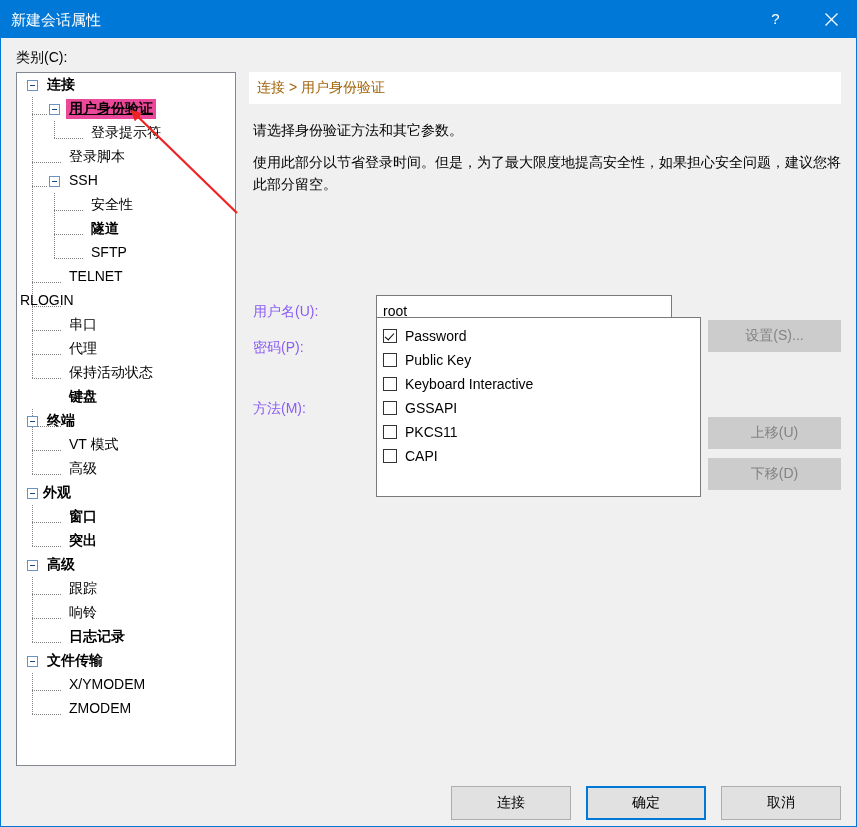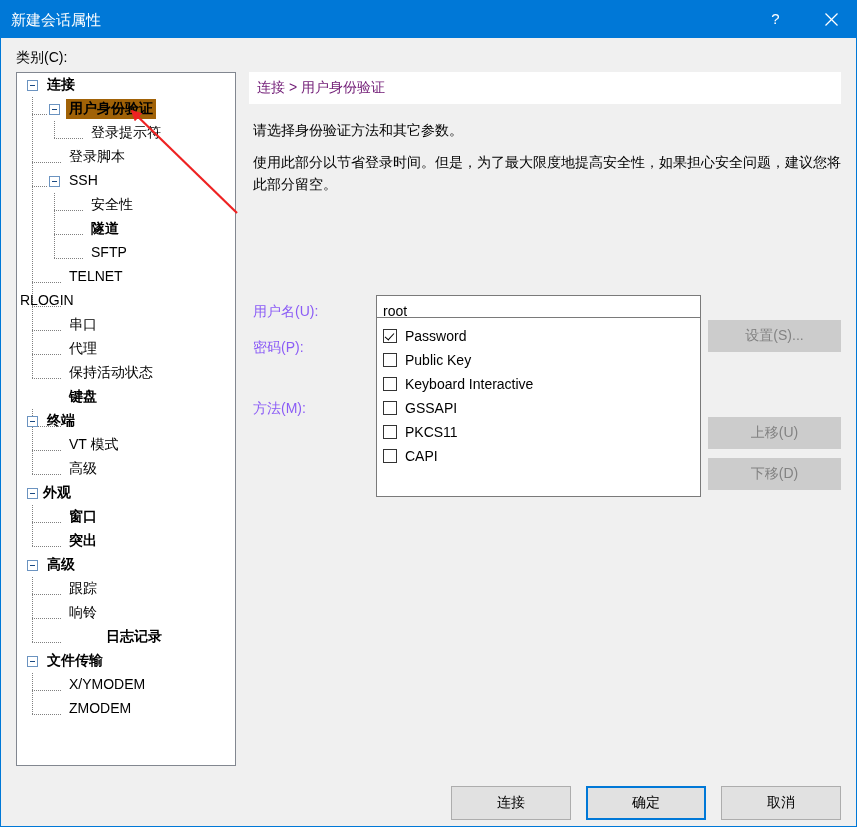--- a/index.html
+++ b/index.html
@@ -89,21 +89,22 @@
     font-size: 14px;
     color: #000000;
     cursor: default;
   }
   .tree-label {
     padding: 1px 3px 2px 3px;
     line-height: 17px;
   }
   .tree-item.bold .tree-label { font-weight: bold; }
   .tree-item.selected .tree-label {
-    background: #a16207;
+    background: #ec4899;
+    text-decoration: underline;
   }
   
   .expander {
     position: absolute;
     width: 11px;
     height: 11px;
     box-sizing: border-box;
     border: 1px solid #6b93c0;
     background: #ffffff;
     display: flex;
@@ -147,21 +148,21 @@
     width: 592px;
     height: 32px;
     background: #ffffff;
     box-sizing: border-box;
   }
   #breadcrumb-text {
     position: absolute;
     left: 8px;
     top: 7px;
     font-size: 14px;
-    color: #701a75;
+    color: #a16207;
     white-space: nowrap;
   }
   .desc-line {
     position: absolute;
     font-size: 14px;
     line-height: 22px;
     color: #000000;
   }
   #desc1 { left: 4px; top: 47px; }
   #desc2 { left: 4px; top: 79px; width: 590px; }
@@ -185,21 +186,21 @@
     padding: 0 6px;
     outline: none;
   }
   .text-input.focused {
     border: 2px solid #0078d7;
   }
 
   #label-user { left: 4px; top: 231px; }
   #input-user {
     left: 127px; top: 223px;
-    width: 325px; height: 33px;
+    width: 296px; height: 33px;
     line-height: 31px;
   }
   #label-pass { left: 4px; top: 267px; }
   #input-pass {
     left: 127px; top: 259px;
     width: 325px; height: 33px;
     line-height: 29px;
   }
   .dots {
     letter-spacing: 3px;
@@ -426,21 +427,21 @@
         <div class="tree-item bold" style="padding-left: 27px;">
           <span class="expander" style="left: 10px;"></span>
           <span class="tree-label">高级</span>
         </div>
         <div class="tree-item" style="padding-left: 49px;">
           <span class="tree-label">跟踪</span>
         </div>
         <div class="tree-item" style="padding-left: 49px;">
           <span class="tree-label">响铃</span>
         </div>
-        <div class="tree-item bold" style="padding-left: 49px; margin-left: 37px;">
+        <div class="tree-item bold" style="padding-left: 49px;">
           <span class="tree-label">日志记录</span>
         </div>
         <div class="tree-item bold" style="padding-left: 27px;">
           <span class="expander" style="left: 10px;"></span>
           <span class="tree-label">文件传输</span>
         </div>
         <div class="tree-item" style="padding-left: 49px;">
           <span class="tree-label">X/YMODEM</span>
         </div>
         <div class="tree-item" style="padding-left: 49px;">

